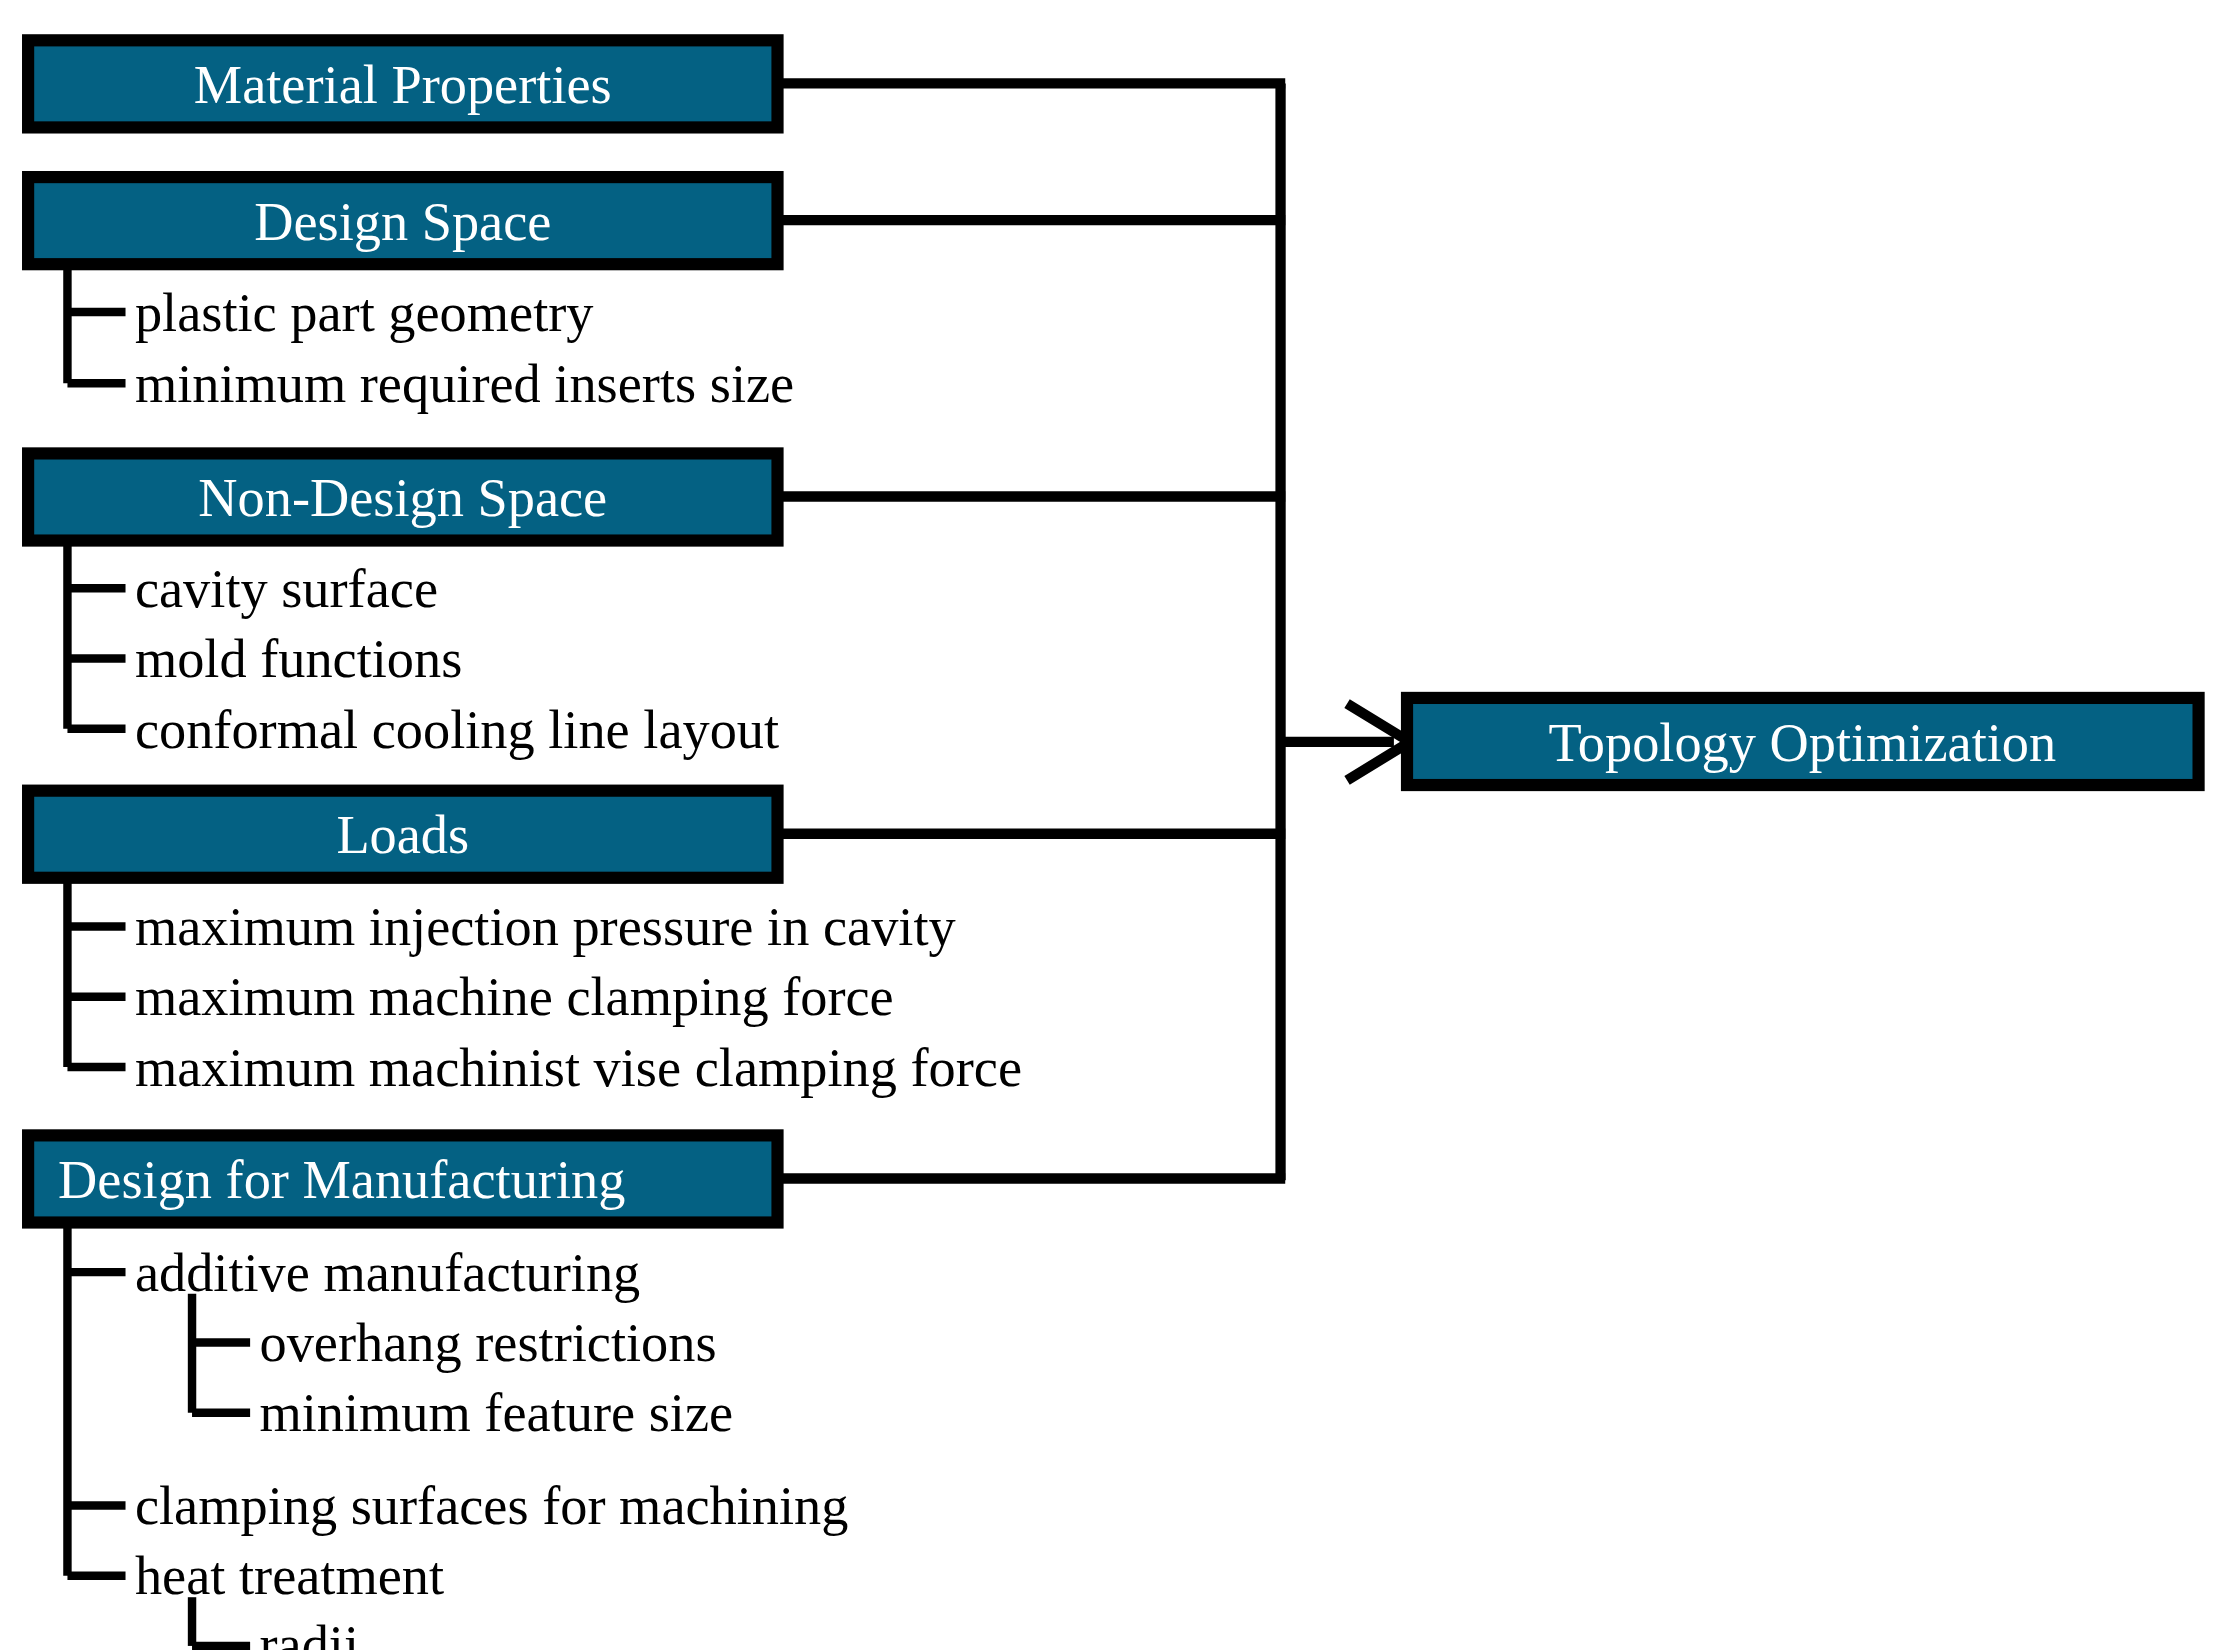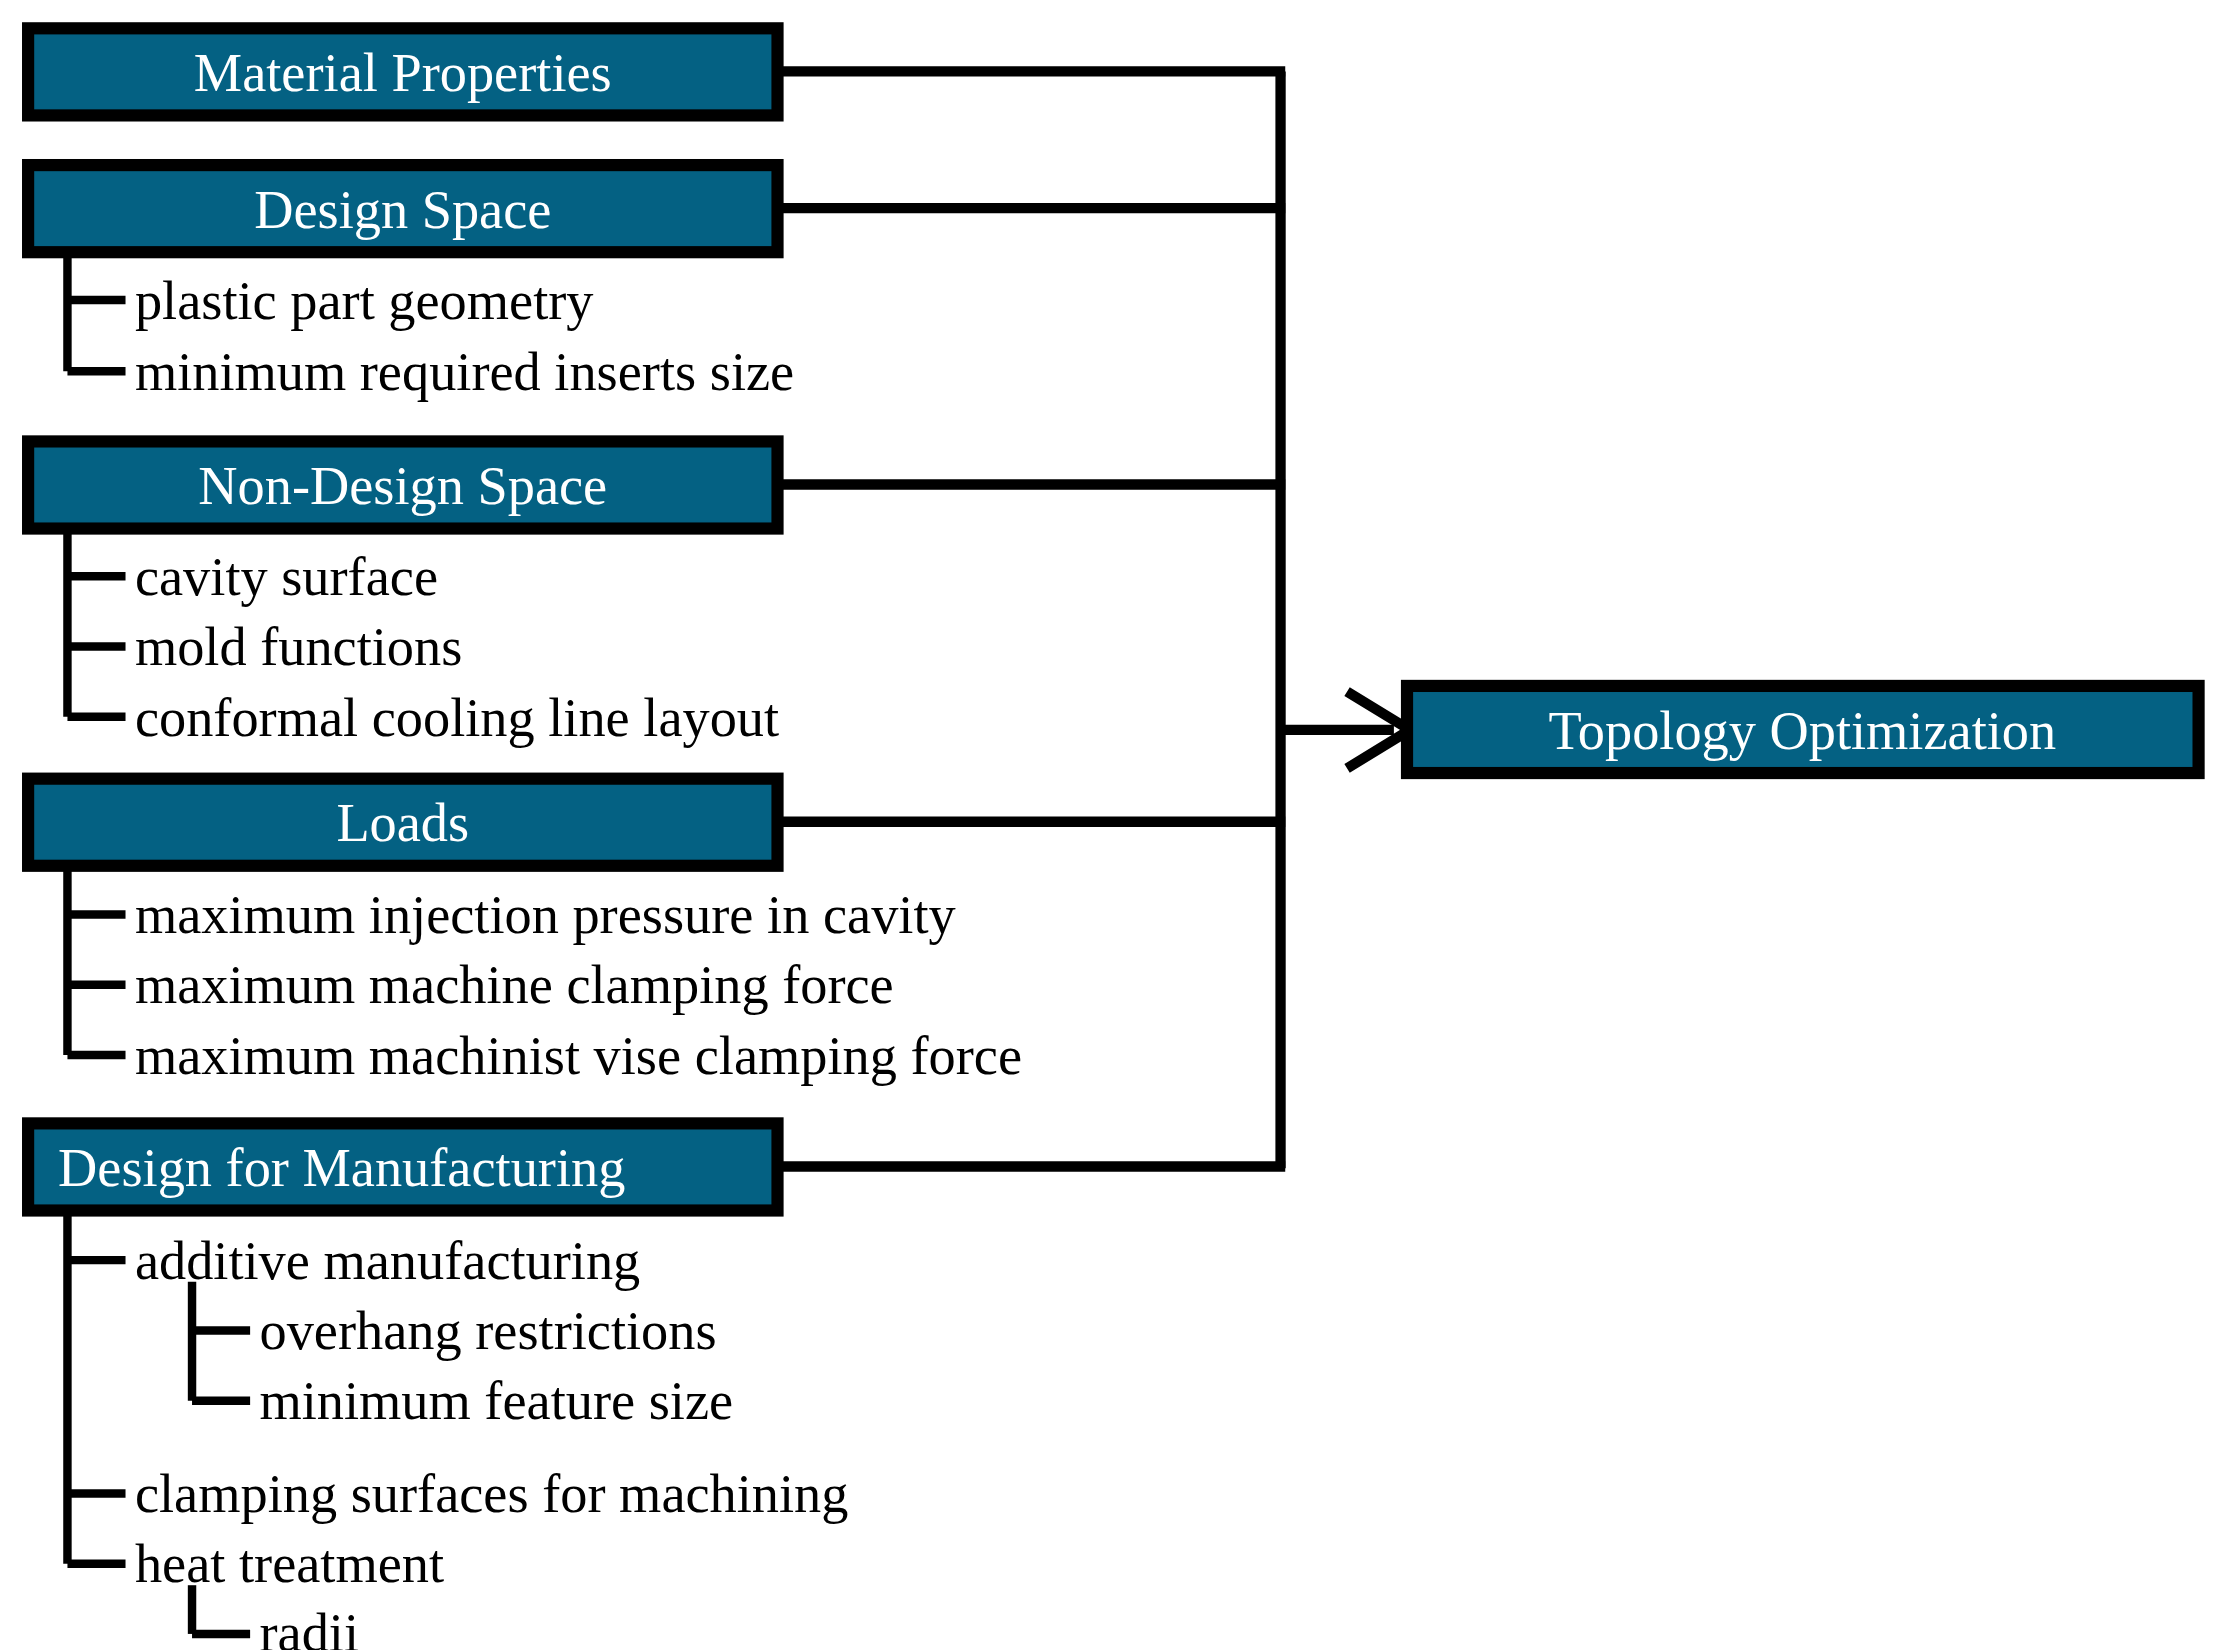--- a/index.html
+++ b/index.html
@@ -11,20 +11,21 @@
     width: 2222px;
     height: 1651px;
     font-family: "Liberation Serif", "DejaVu Serif", serif;
     overflow: hidden;
   }
   #diagram-root {
     position: relative;
     width: 2222px;
     height: 1296px;
     background: #ffffff;
+    margin-top: 12px;
   }
   svg.canvas {
     position: absolute;
     top: 0;
     left: 0;
     width: 2222px;
     height: 1651px;
   }
   .box-label {
     font-family: "Liberation Serif", "DejaVu Serif", serif;

